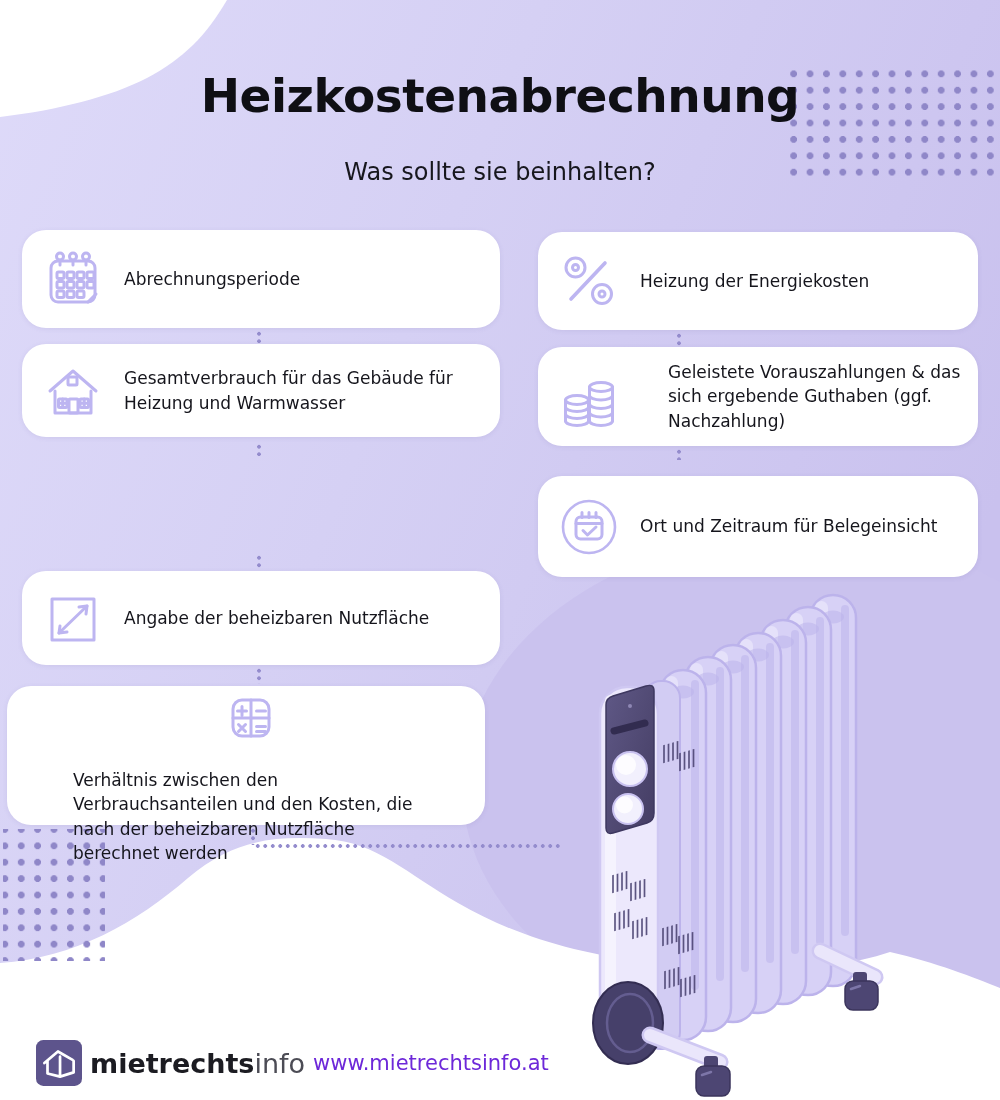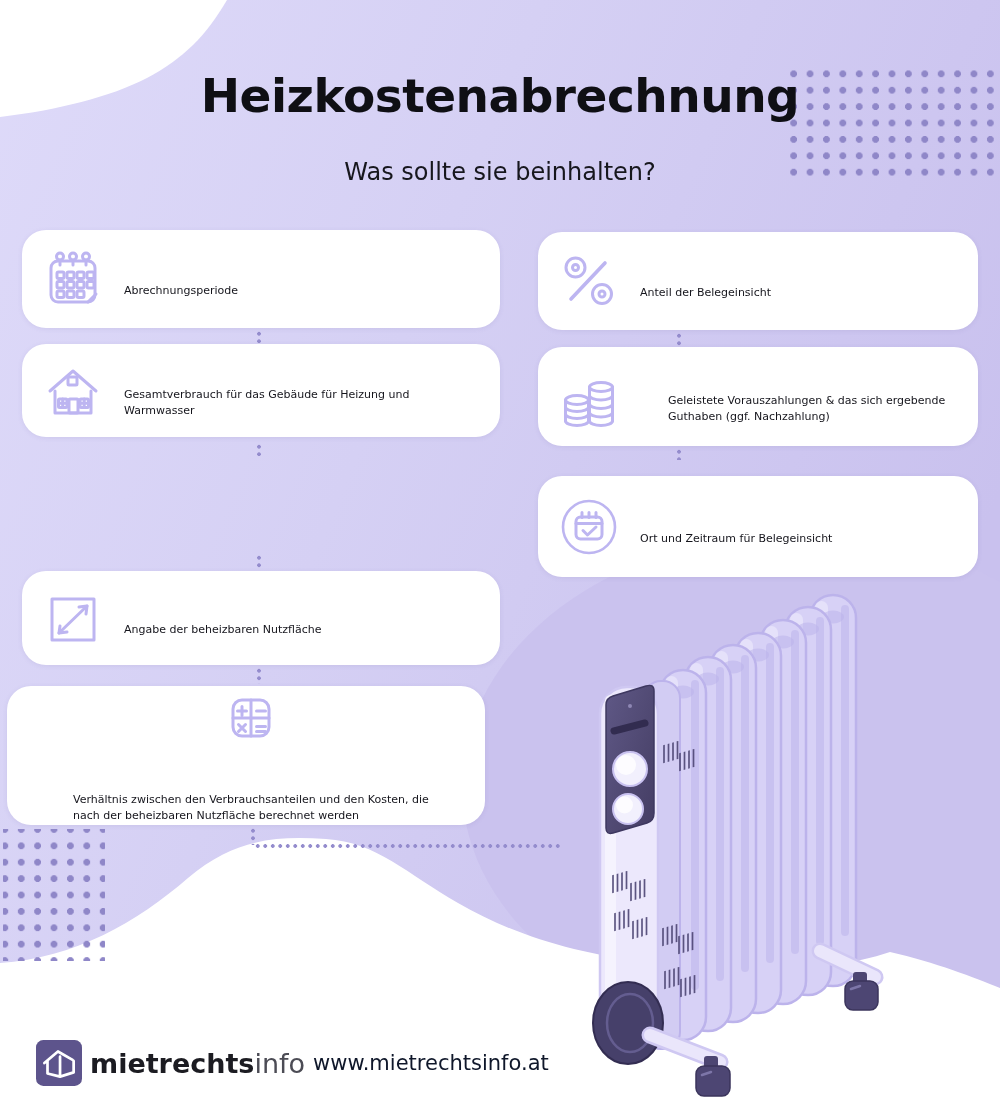--- a/index.html
+++ b/index.html
@@ -24,29 +24,29 @@
   .card{position:absolute;z-index:2;background:#fff;border-radius:24px;
     box-shadow:0 1px 5px rgba(90,80,150,.10);display:flex;align-items:center;
     gap:20px;padding:0 10px 0 20px;box-sizing:border-box;}
   .cl{left:22px;width:478px;}
   .cr{left:538px;width:440px;}
   .c1{top:230px;height:98px;} .c2{top:344px;height:93px;} .c3{top:457px;height:94px;}
   .c4{top:571px;height:94px;} .c5{top:686px;height:139px;left:7px;flex-direction:column;}
   .r1{top:232px;height:98px;} .r2{top:347px;height:99px;justify-content:space-between;} .r3{top:476px;height:101px;}
   .ic-box{flex:0 0 62px;width:62px;height:62px;}
   .ic{stroke:#bdb5f1;fill:none;stroke-width:3;stroke-linecap:round;stroke-linejoin:round;}
-  .txt{font-size:11px;line-height:1.44;color:#15151c;margin-top:24px;}
+  .txt{font-size:17px;line-height:1.44;color:#15151c;}
   .cl .txt{max-width:356px;} .cr .txt{max-width:334px;} .w300{max-width:300px !important;}
   .radiator{position:absolute;left:550px;top:585px;z-index:3;}
   .footer{position:absolute;left:36px;top:1040px;z-index:4;display:flex;
     align-items:center;gap:8px;}
   .brand{font-size:27px;color:#1c1c22;}
   .brand .bold{font-weight:700;}
   .brand .lite{font-weight:400;color:#4c4c55;}
-  .url{font-size:21px;color:#0f172a;}
+  .url{font-size:21px;color:#6d28d9;}
 </style>
 </head>
 <body>
 
 <div class="page">
 
   <svg class="bg-svg" width="1000" height="1100" viewBox="0 0 1000 1100">
     <defs>
       <linearGradient id="bgG" x1="0" y1="0" x2="1" y2="0.45">
         <stop offset="0" stop-color="#dedaf9"></stop>
@@ -138,21 +138,21 @@
   </div>
 
   <div class="card cr r1">
     <svg class="ic-box ic" viewBox="0 0 62 62">
       <path d="M13,49 L47,13" stroke-width="3.6"></path>
       <circle cx="17.5" cy="17.5" r="9.5"></circle>
         <circle cx="17.5" cy="17.5" r="3"></circle>
       <circle cx="44" cy="44" r="9.5"></circle>
         <circle cx="44" cy="44" r="3"></circle>
     </svg>
-    <div class="txt">Anteil der Belegeinsicht</div>
+    <div class="txt">Heizung der Energiekosten</div>
   </div>
 
   <div class="card cr r2">
     <svg class="ic-box ic" viewBox="0 0 62 62">
       <ellipse cx="19" cy="34" rx="11.5" ry="4.5"></ellipse>
       <path d="M7.5,34 V55 M30.5,34 V55"></path>
       <path d="M7.5,41 a11.5,4.5 0 0 0 23,0"></path>
       <path d="M7.5,48 a11.5,4.5 0 0 0 23,0"></path>
       <path d="M7.5,55 a11.5,4.5 0 0 0 23,0"></path>
       <ellipse cx="43" cy="21" rx="11.5" ry="4.5"></ellipse>

